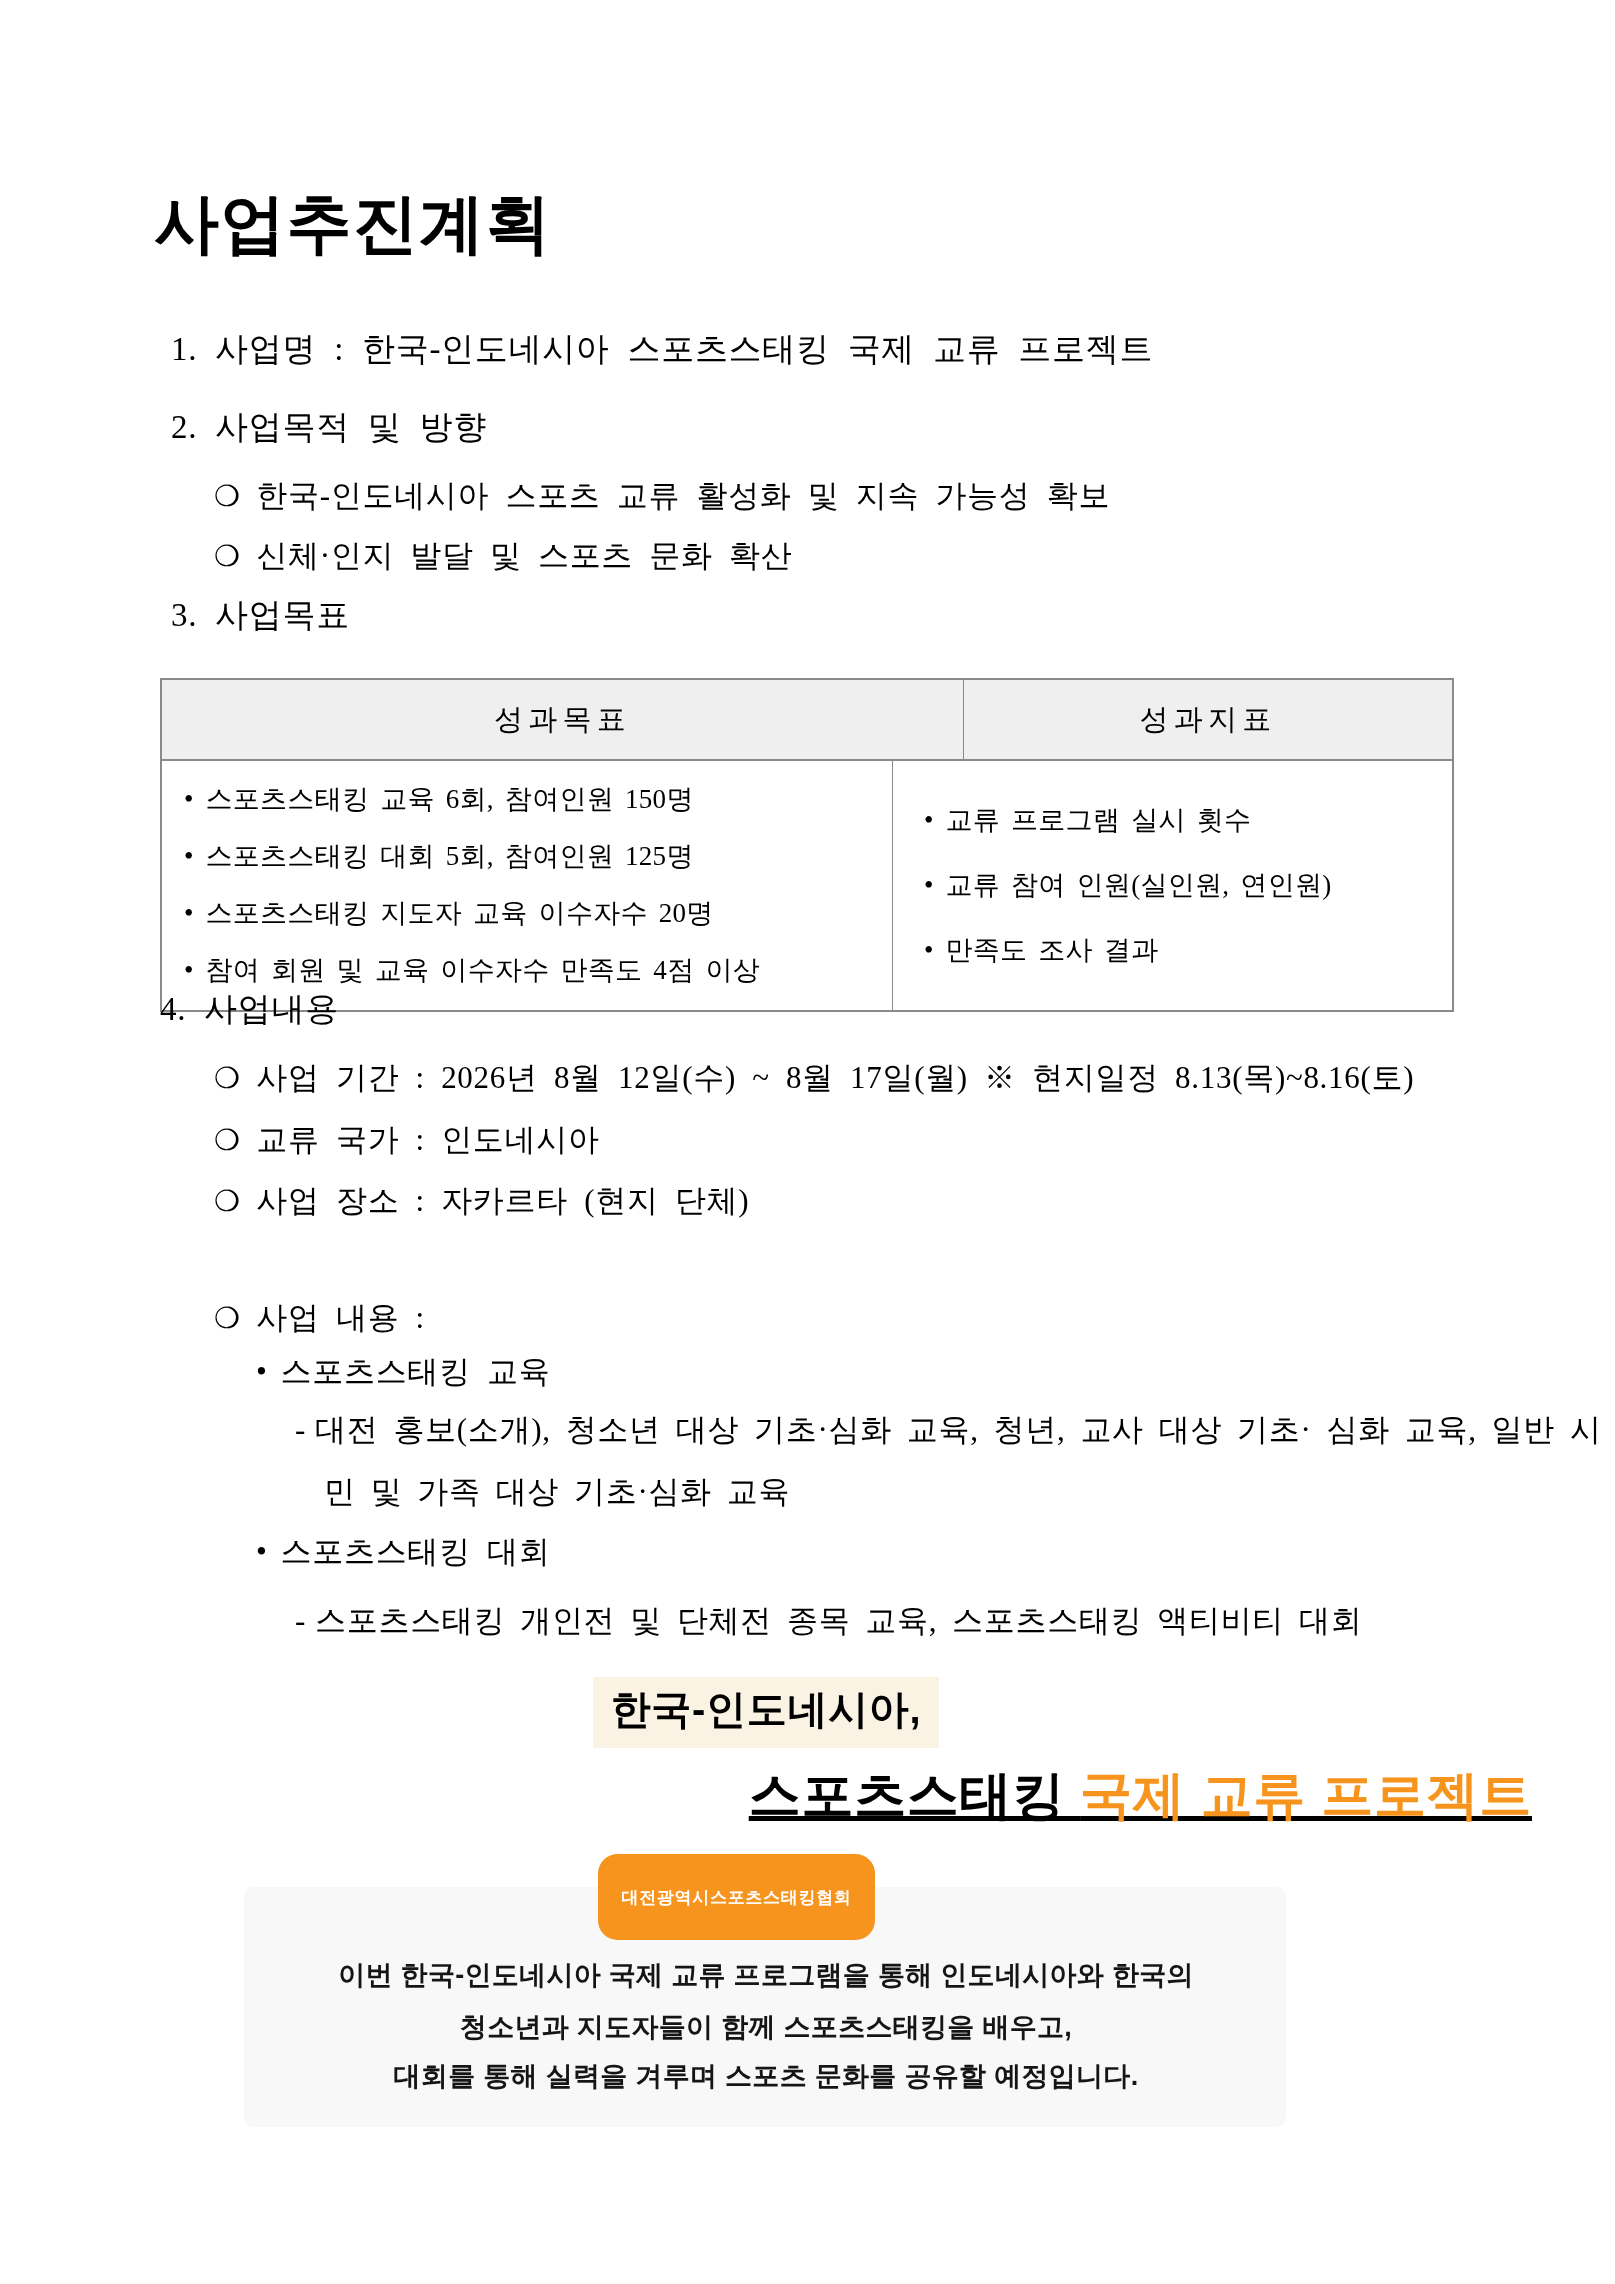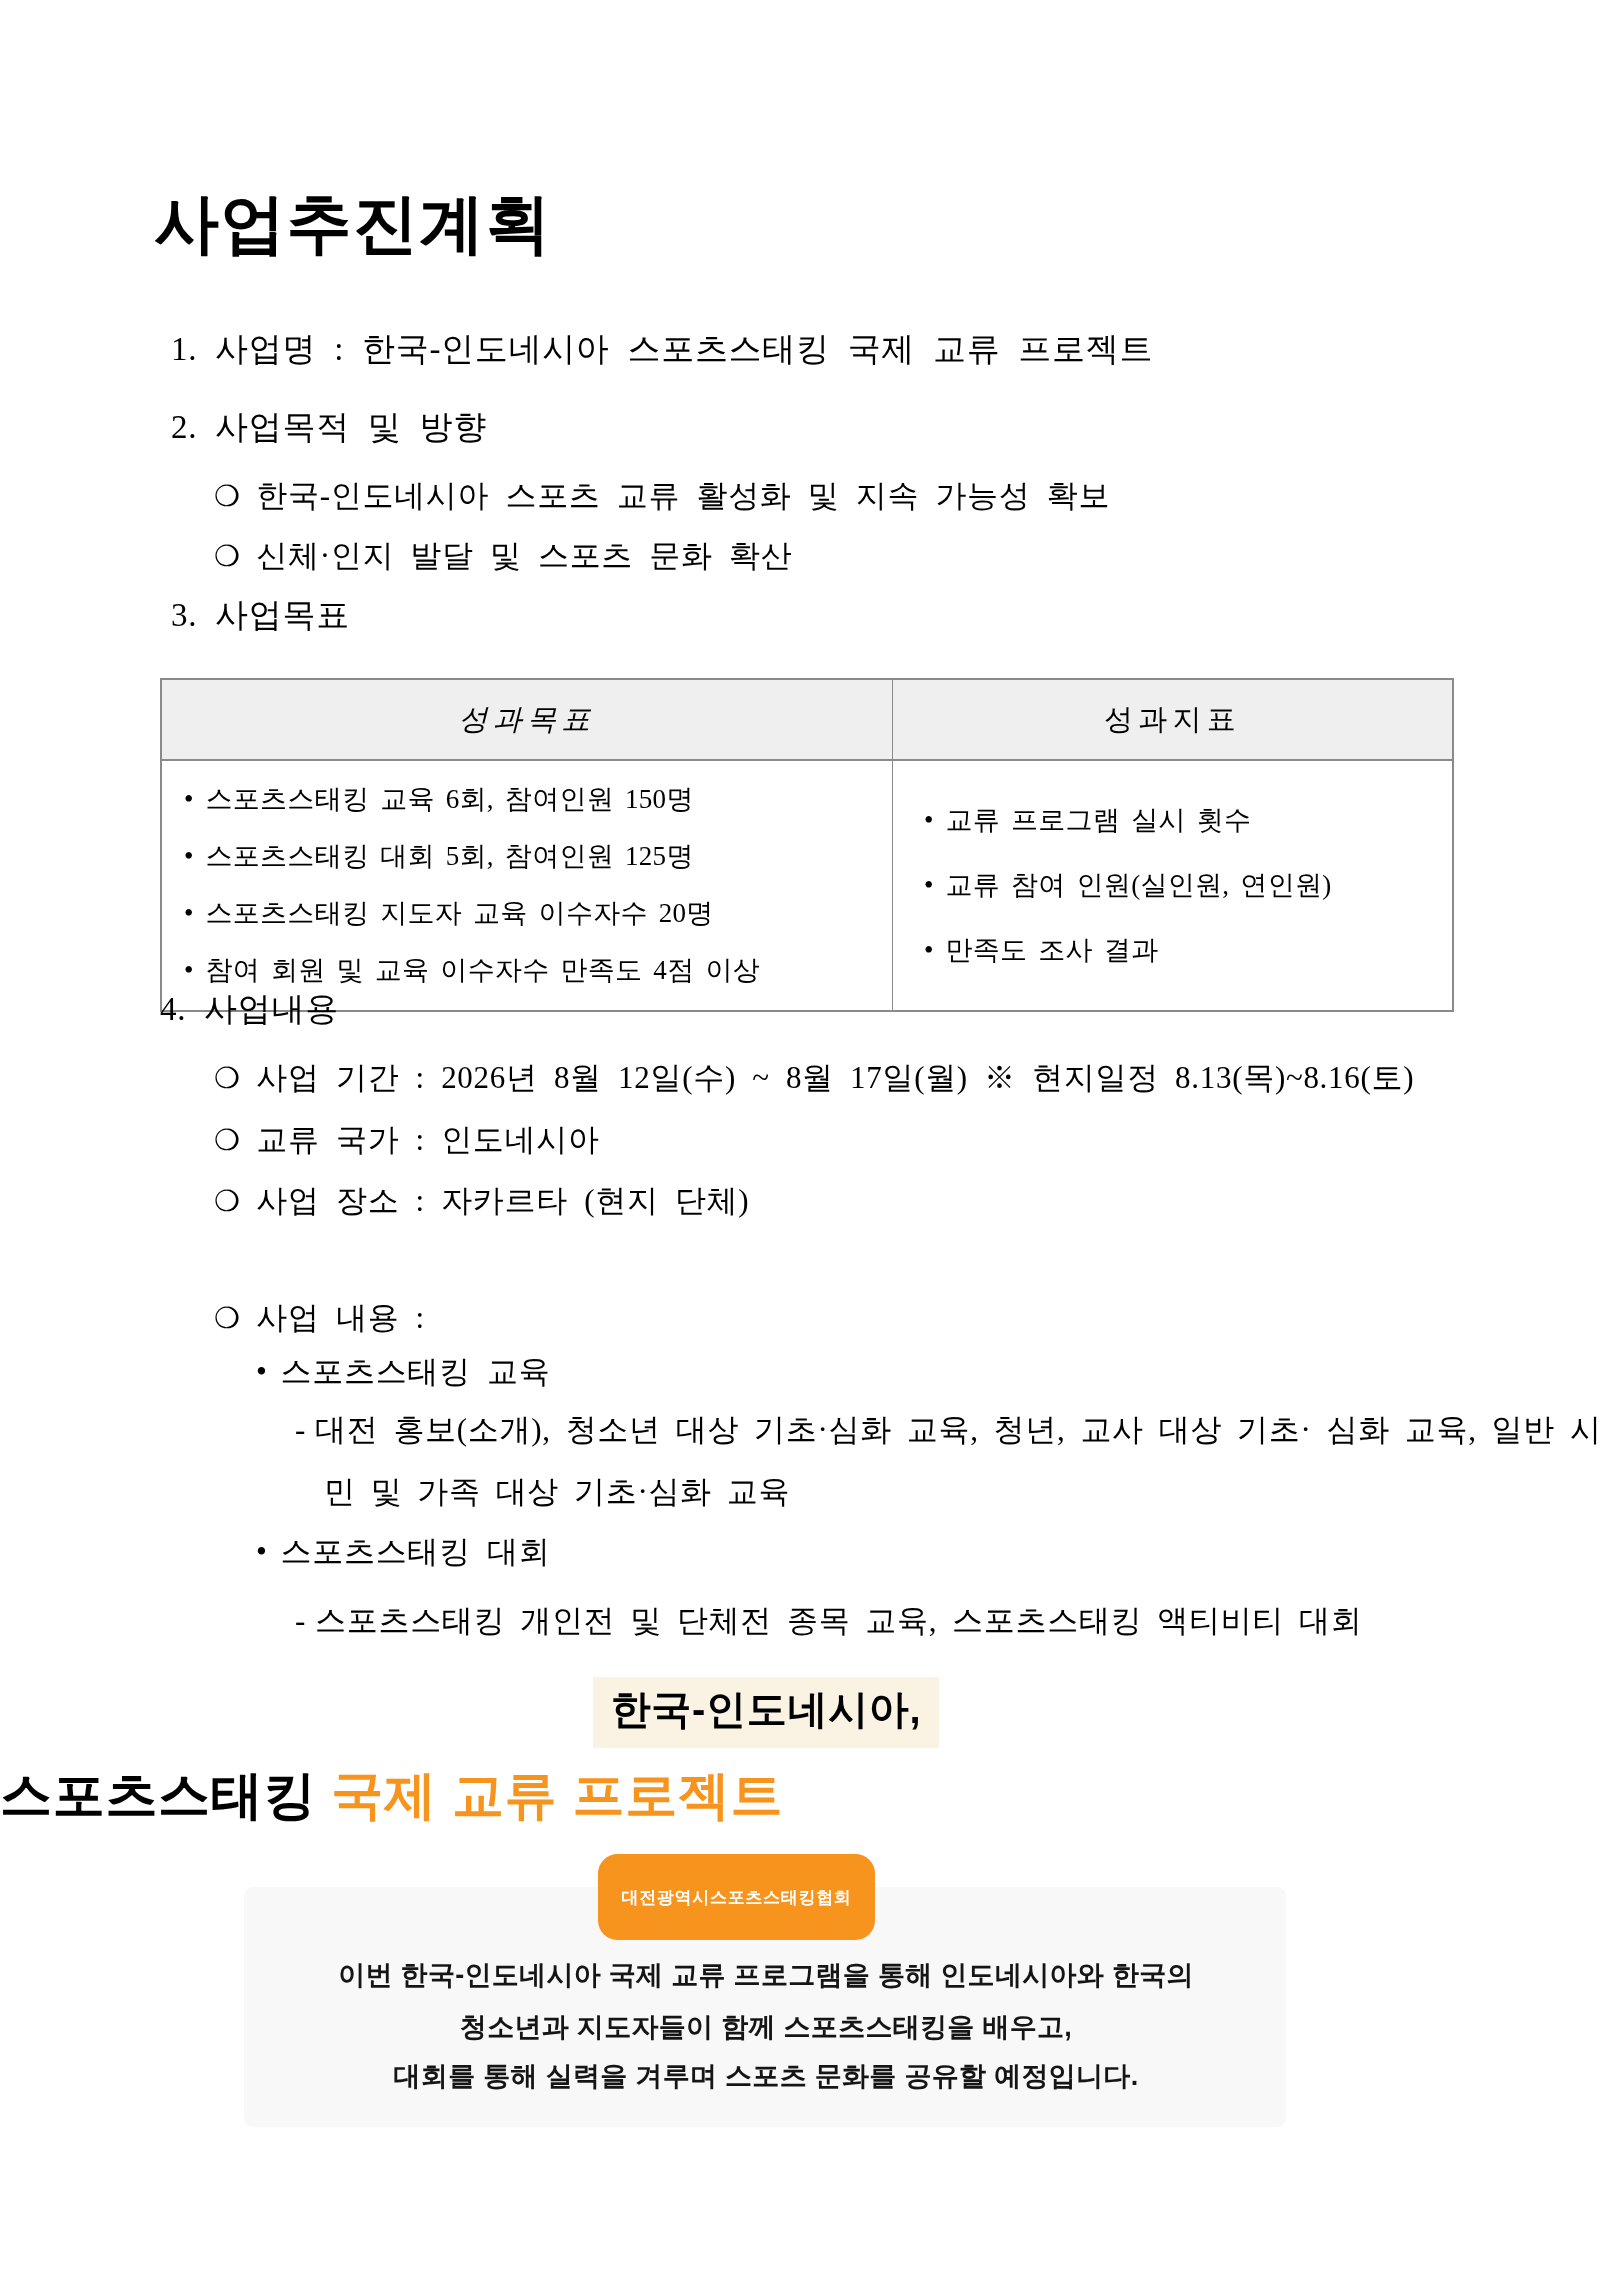--- a/index.html
+++ b/index.html
@@ -14,36 +14,36 @@
   .circle-marker{font-size:29px;margin-right:15.6px;}
   .dot-marker{margin-right:13px;}
   .dash-marker{margin-right:9px;}
   .dash-block{position:absolute;font-size:31px;line-height:62px;width:1291px;white-space:normal;
               text-indent:-29px;padding-left:29px;word-spacing:6.5px;letter-spacing:0.7px;}
 
   
   .goal-table{position:absolute;left:160px;top:678px;width:1294px;border:2px solid #8a8a8a;box-sizing:border-box;}
   .thead{display:flex;background:#efefef;border-bottom:2px solid #8a8a8a;}
   .th{font-size:29px;text-align:center;padding:19.6px 0;letter-spacing:5.2px;}
-  .th-goals{width:731px;border-right:1.3px solid #8a8a8a;box-sizing:border-box;font-style:italic;}
+  .th-goals{width:802px;border-right:1.3px solid #8a8a8a;box-sizing:border-box;}
   .th-inds{flex:1;}
   .tbody{display:flex;}
   .td{font-size:27px;}
   .td-goals{width:731px;border-right:1.3px solid #8a8a8a;box-sizing:border-box;
             padding:19.6px 13px 22px 22px;display:flex;flex-direction:column;gap:21px;}
   .td-inds{flex:1;display:flex;flex-direction:column;justify-content:center;gap:29px;padding:19.6px 9.8px 19.6px 31px;}
   .cell-line{white-space:nowrap;letter-spacing:0.3px;word-spacing:3.9px;}
   .cell-dot{margin-right:11.7px;}
 
   
   .banner-line1{position:absolute;left:0;top:1677px;width:1532px;text-align:center;font-size:40px;
                 font-weight:800;letter-spacing:0.7px;}
   .banner-line1 .hl{background:#faf3e3;padding:5.2px 18px 10.4px 18px;display:inline-block;}
-  .banner-line2{position:absolute;left:0;top:1761px;width:1532px;text-align:left;font-size:52px;
-                font-weight:800;letter-spacing:0.7px;}
+  .banner-line2{position:absolute;left:0;top:1761px;width:1532px;text-align:right;font-size:52px;
+                font-weight:800;letter-spacing:0.7px;text-decoration:underline;}
   .orange-text{color:#f7941e;}
   .desc-card{position:absolute;left:244px;top:1887px;width:1042px;height:240px;background:#f8f8f8;
              border-radius:9px;}
   .org-button{position:absolute;left:598px;top:1854px;width:277px;height:86px;background:#f7941e;
               border-radius:19.6px;display:flex;align-items:center;justify-content:center;
               color:#ffffff;font-size:17px;font-weight:700;letter-spacing:0.7px;border:none;}
   .desc-line{position:absolute;left:0;width:1532px;text-align:center;font-size:27px;font-weight:700;
              color:#151515;letter-spacing:0.3px;}
 </style>
 </head>

